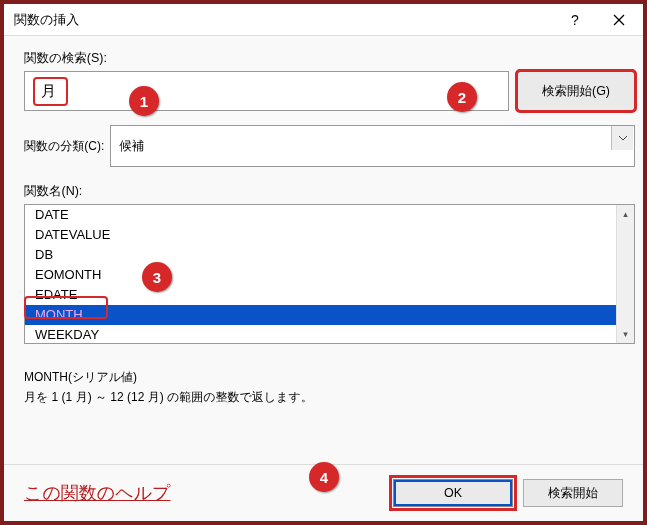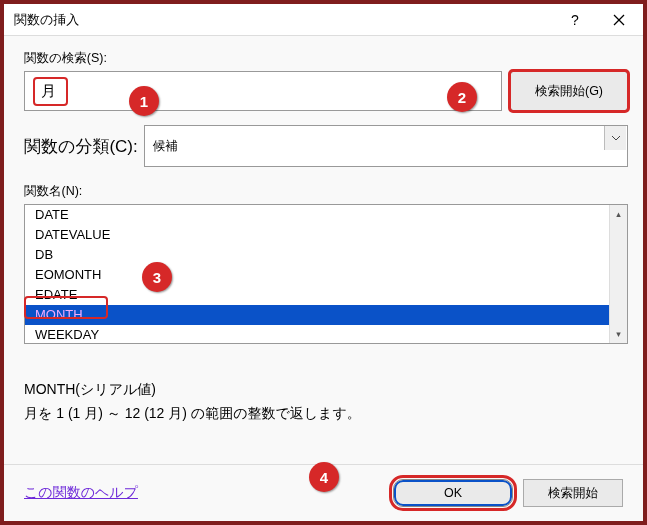--- a/index.html
+++ b/index.html
@@ -9,75 +9,75 @@
       border: 4px solid #7f1d1d; position: relative;
       display: flex; flex-direction: column;
     }
     .titlebar {
       height: 32px; background: #fff; border-bottom: 1px solid #ddd;
       display: flex; align-items: center; padding: 0 2px 0 10px;
     }
     .titlebar .title { flex: 1; font-size: 13px; }
     .titlebar .btn { width: 44px; height: 30px; display: flex; align-items: center; justify-content: center; font-size: 14px; }
     .titlebar .btn.close svg line { stroke: #000; stroke-width: 1.2; }
-    .body { padding: 14px 15px 10px 20px; flex: 1; display: flex; flex-direction: column; }
+    .body { padding: 14px 8px 10px 20px; flex: 1; display: flex; flex-direction: column; }
     .label { font-size: 12.5px; margin-bottom: 4px; }
     .row { display: flex; align-items: center; gap: 8px; margin-bottom: 14px; }
     .searchbox {
       flex: 1; height: 40px; border: 1px solid #999; background: #fff;
       padding: 4px 8px; display: flex; align-items: center; position: relative;
     }
     .search-input-wrap {
       border: 2.5px solid #d62828; border-radius: 4px; padding: 3px 10px 3px 6px;
       font-size: 15px; display: inline-block;
     }
     .start-btn {
       width: 118px; height: 40px; border: 1px solid #888; background: #eaeaea;
       font-size: 12.5px; position: relative;
       outline: 3px solid #d62828; outline-offset: -1px; border-radius: 3px;
     }
     .category-row { display: flex; align-items: center; gap: 6px; margin-bottom: 16px; }
-    .category-row .cat-label { font-size: 17px; }
+    .category-row .cat-label { font-size: 12px; }
     .select-wrap {
       flex: 1; height: 42px; border: 1px solid #999; background: #fff;
       display: flex; align-items: center; position: relative;
     }
     .select-wrap span { padding: 0 8px; font-size: 12.5px; }
     .select-arrow {
       width: 22px; height: 24px; border-left: 1px solid #bbb; background: #eee;
       position: absolute; right: 1px; top: 0;
       display: flex; align-items: center; justify-content: center;
     }
-    .listbox-wrap { position: relative; margin-bottom: 20px; }
+    .listbox-wrap { position: relative; margin-bottom: 1px; }
     .listbox {
       height: 140px; border: 1px solid #999; background: #fff;
       overflow: hidden; position: relative;
     }
     .listbox-scroll {
       position: absolute; right: 0; top: 0; bottom: 0; width: 18px;
       background: #f0f0f0; border-left: 1px solid #ddd;
     }
     .scroll-arrow { height: 18px; display: flex; align-items: center; justify-content: center; font-size: 9px; color: #555; }
     .list-items { font-size: 13px; }
     .list-items .item { padding: 1px 10px; line-height: 18px; }
     .list-items .item.selected { background: #0a52c8; color: #f0abfc; }
     .month-box {
       position: absolute; left: 0; top: 92px;
       border: 2.5px solid #d62828; border-radius: 4px;
       width: 84px; height: 23px; pointer-events: none;
     }
-    .desc { font-size: 14px; line-height: 1.7; margin-top: 14px; }
+    .desc { font-size: 12px; line-height: 1.7; margin-top: 22px; }
     .footer {
       border-top: 1px solid #ddd; padding: 14px 20px;
       display: flex; align-items: center; gap: 10px;
     }
-    .help-link { color: #6d28d9; text-decoration: underline; font-size: 14px; flex: 1; }
+    .help-link { color: #b91c1c; text-decoration: underline; font-size: 18px; flex: 1; }
     .btn-ok {
       width: 120px; height: 28px; border: 1px solid #888; background: #eaeaea;
-      font-size: 12.5px; outline: 3px solid #d62828; outline-offset: 1px; border-radius: 10px;
+      font-size: 12.5px; outline: 3px solid #d62828; outline-offset: 1px; border-radius: 0;
       box-shadow: inset 0 0 0 2px #0a52c8;
     }
     .btn-cancel {
       width: 100px; height: 28px; border: 1px solid #aaa; background: #eaeaea;
       font-size: 12.5px;
     }
     .badge {
       position: absolute; width: 30px; height: 30px; border-radius: 50%;
       background: #d62828; color: #fff; font-size: 15px; font-weight: bold;
       display: flex; align-items: center; justify-content: center;

